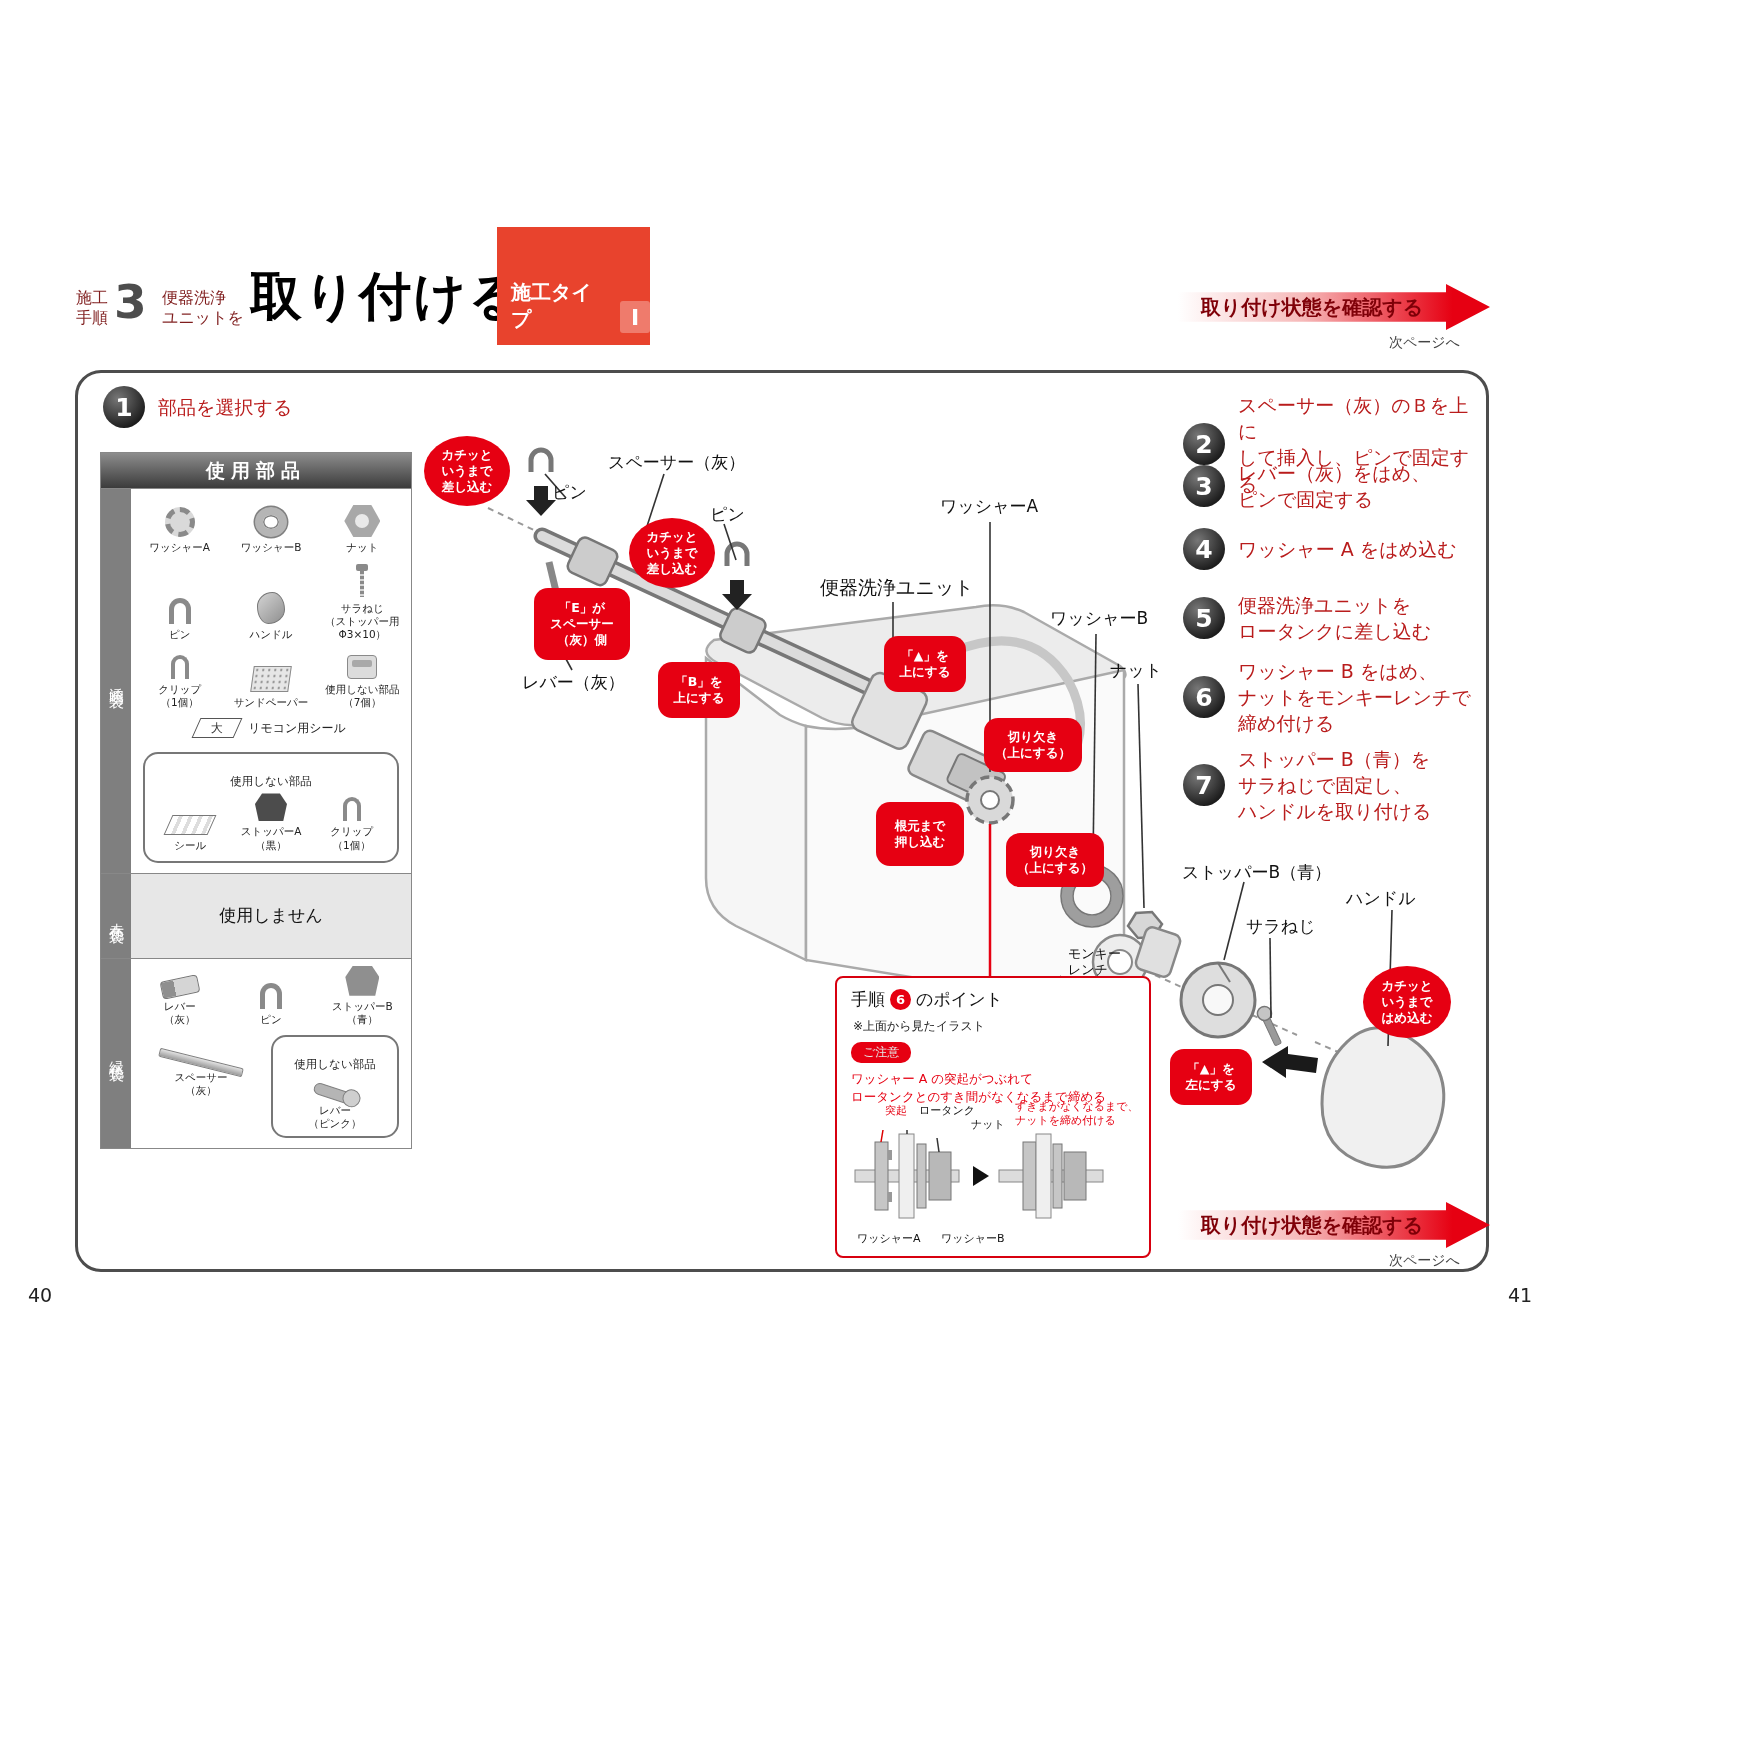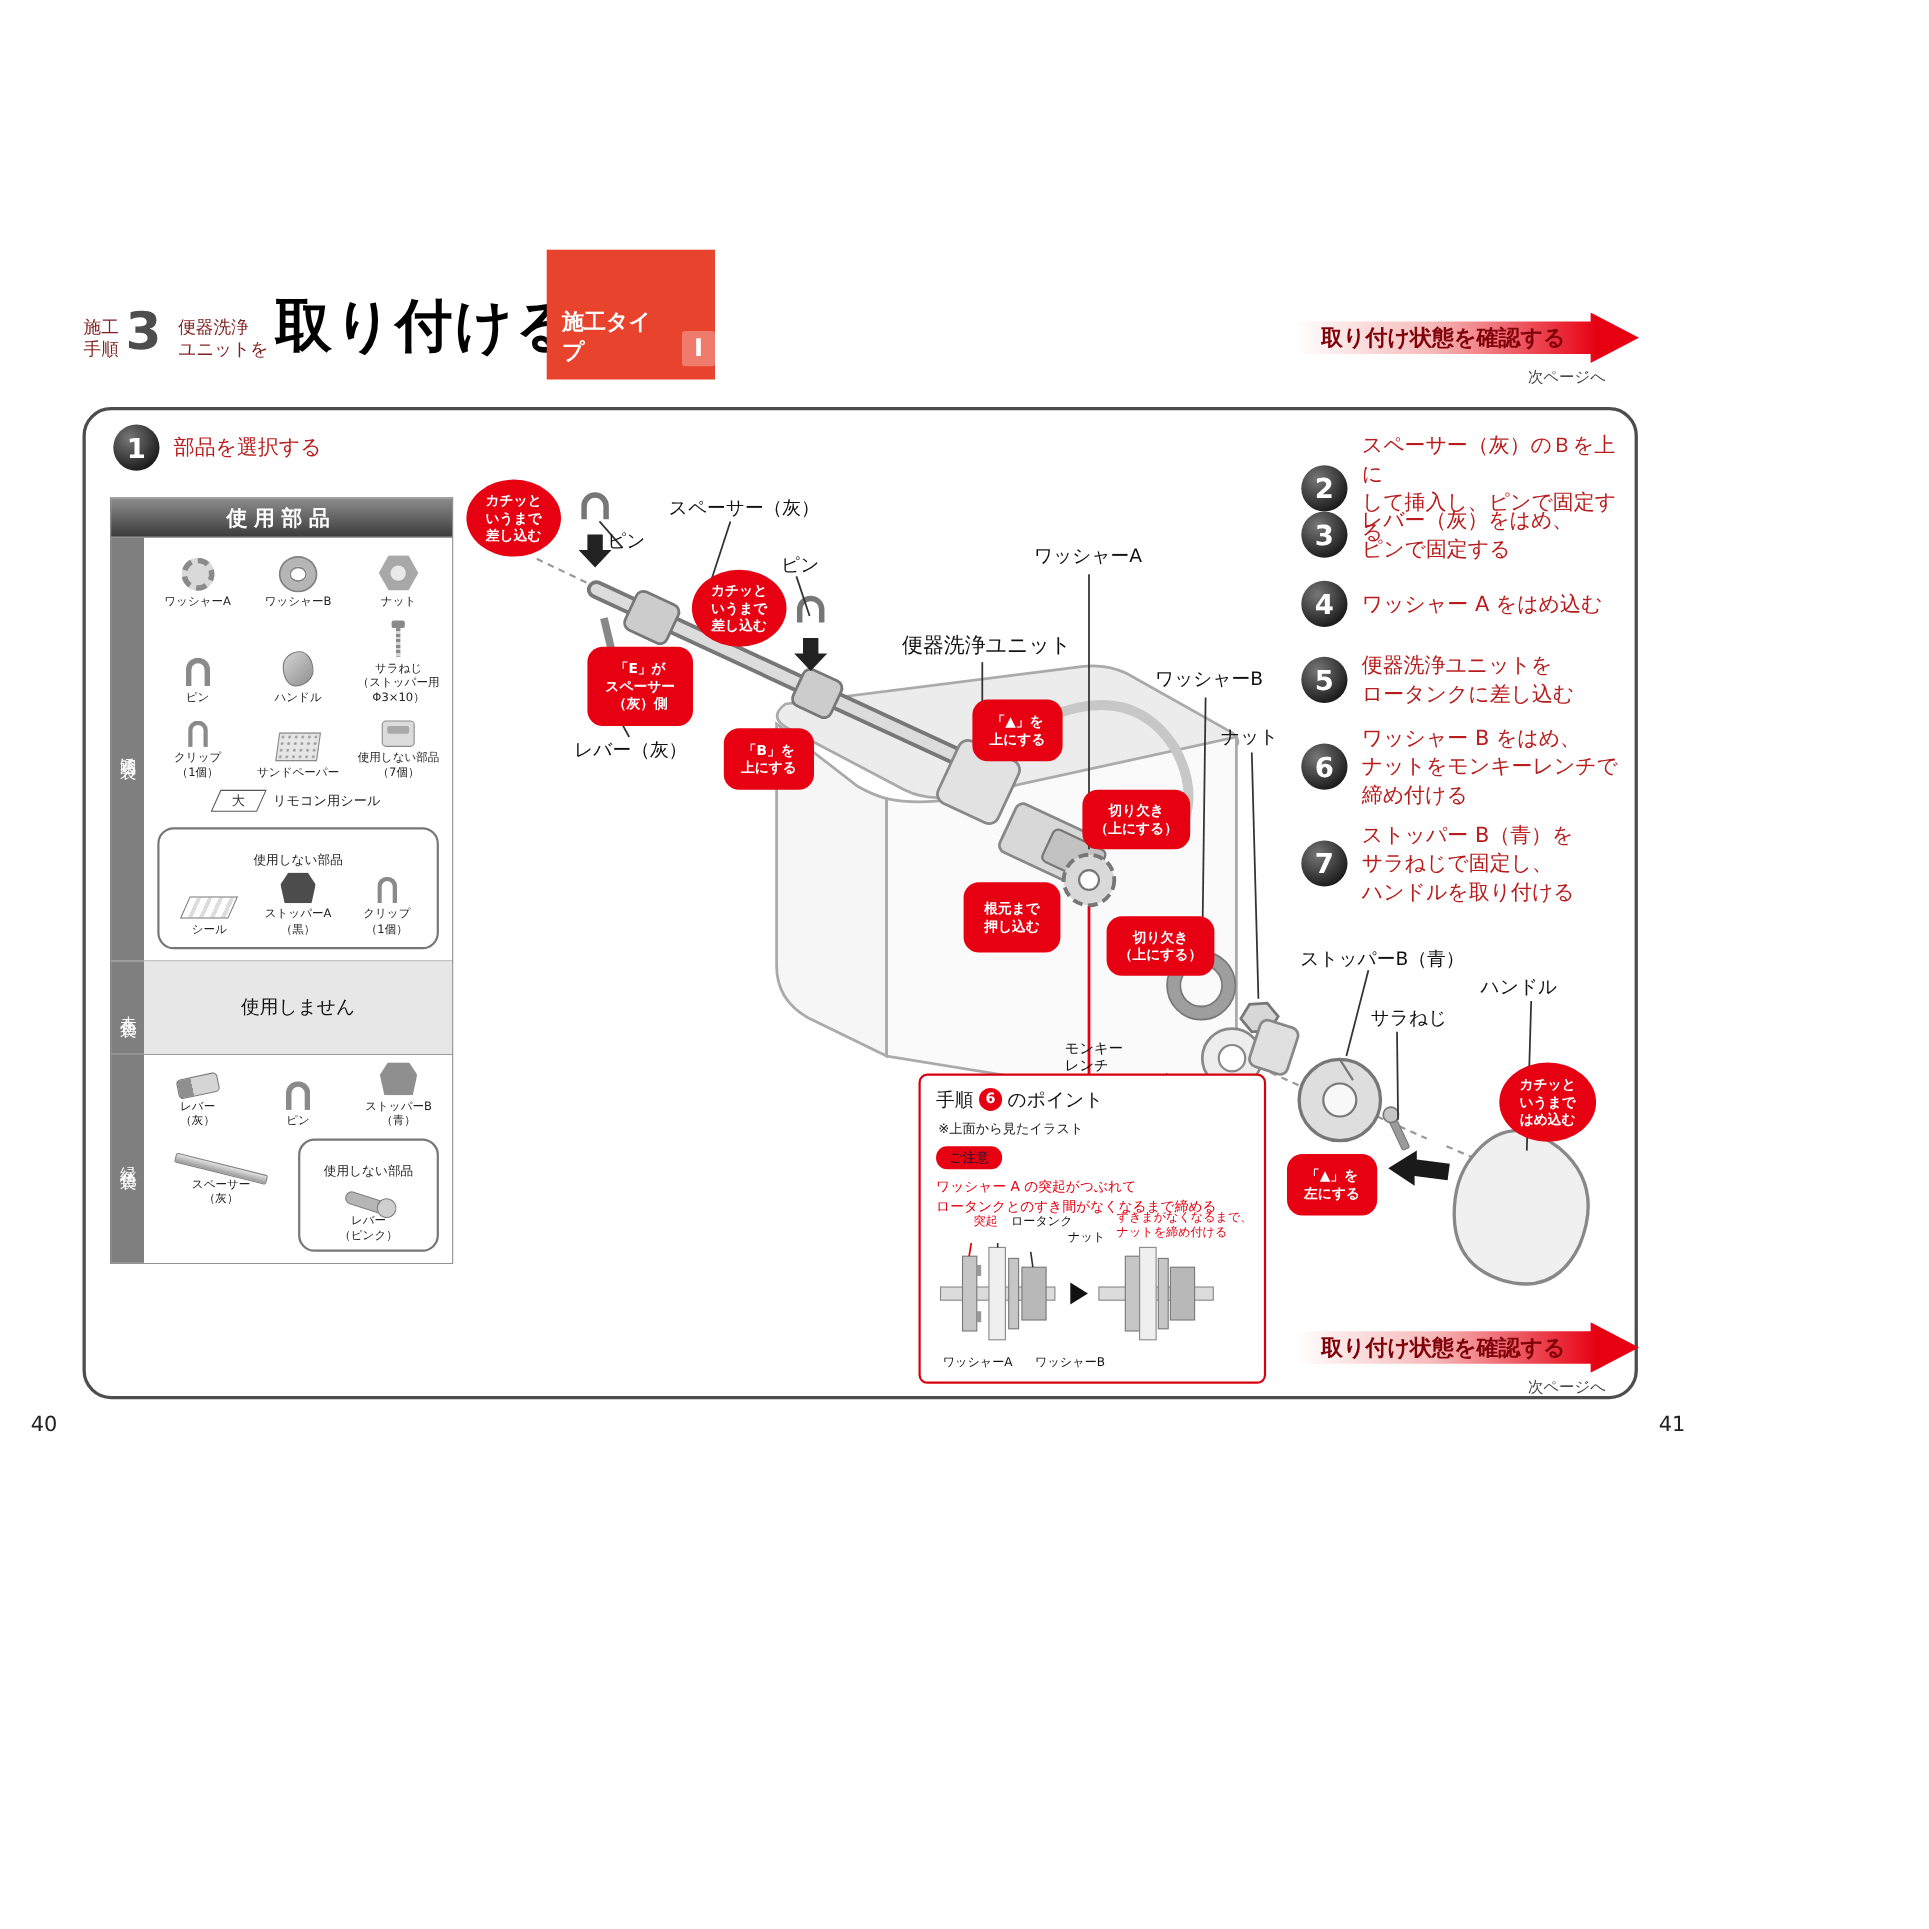--- a/index.html
+++ b/index.html
@@ -93,21 +93,21 @@
   .callout{position:absolute;background:#e60012;color:#fff;display:flex;align-items:center;justify-content:center;
      text-align:center;font-size:12.5px;font-weight:bold;line-height:1.3;white-space:pre-line;z-index:5;border-radius:50%}
   .callout.rrect{border-radius:14px}
 
   
   .point-box{left:835px;top:976px;width:316px;height:282px;background:#fff;border:2.5px solid #d7000f;border-radius:8px;z-index:5}
   .pb-title{position:absolute;left:14px;top:10px;font-size:17px;color:#111;display:flex;align-items:center;gap:5px}
   .pb-step-circle{width:21px;height:21px;border-radius:50%;background:#e60012;color:#fff;font-size:13px;font-weight:bold;
      display:flex;align-items:center;justify-content:center}
   .pb-note{position:absolute;left:16px;top:40px;font-size:12px;color:#222}
-  .pb-caution-label{position:absolute;left:14px;top:64px;background:#e60012;color:#0f172a;font-size:12px;padding:2px 12px;border-radius:10px}
+  .pb-caution-label{position:absolute;left:14px;top:64px;background:#e60012;color:#e5e5e5;font-size:12px;padding:2px 12px;border-radius:10px}
   .pb-caution-text{position:absolute;left:14px;top:92px;color:#e60012;font-size:12.5px;line-height:1.45;white-space:pre-line}
   .pb-lbl{position:absolute;font-size:11px;color:#111;line-height:1.25;white-space:pre-line}
   .pb-lbl.red{color:#e60012}
   .pb-svg{position:absolute;left:10px;top:152px}
 
   .page-num{font-size:19px;color:#222;z-index:6}
 </style>
 </head>
 <body>
 
@@ -401,21 +401,21 @@
   </div>
 
   <div class="dlabel" style="left:552px;top:482px">ピン</div>
   <div class="dlabel" style="left:608px;top:452px">スペーサー（灰）</div>
   <div class="dlabel" style="left:710px;top:504px">ピン</div>
   <div class="dlabel" style="left:940px;top:496px">ワッシャーA</div>
   <div class="dlabel big" style="left:820px;top:576px">便器洗浄ユニット</div>
   <div class="dlabel" style="left:1050px;top:608px">ワッシャーB</div>
   <div class="dlabel" style="left:1110px;top:660px">ナット</div>
   <div class="dlabel" style="left:522px;top:672px">レバー（灰）</div>
-  <div class="dlabel small" style="left:968px;top:946px">モンキー
+  <div class="dlabel small" style="left:1068px;top:946px">モンキー
 レンチ</div>
   <div class="dlabel" style="left:1182px;top:862px">ストッパーB（青）</div>
   <div class="dlabel" style="left:1246px;top:916px">サラねじ</div>
   <div class="dlabel" style="left:1346px;top:888px">ハンドル</div>
 
   <div class="callout" style="left:424px;top:436px;width:86px;height:70px">カチッと
 いうまで
 差し込む</div>
   <div class="callout" style="left:629px;top:518px;width:86px;height:70px">カチッと
 いうまで

